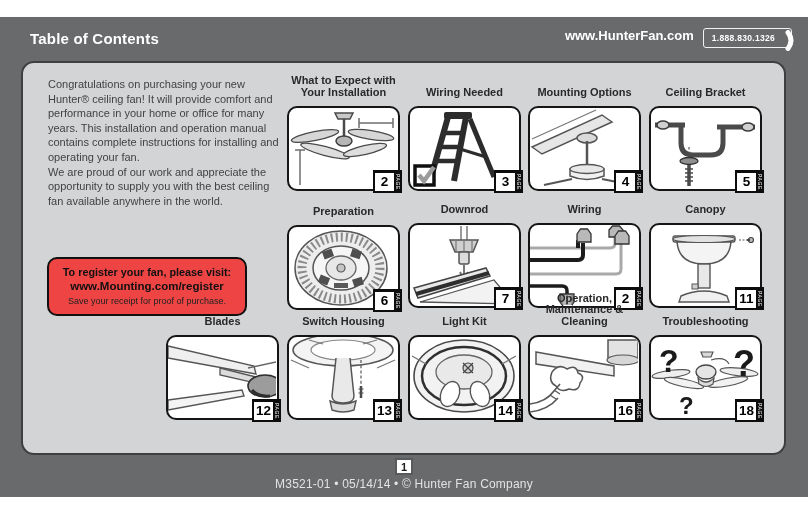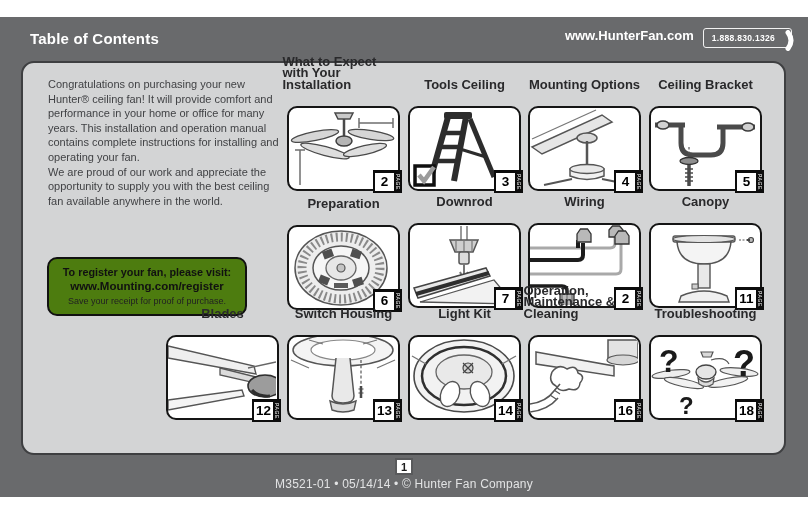--- a/index.html
+++ b/index.html
@@ -17,30 +17,30 @@
 
   
   .panel { position:absolute; left:21px; top:61px; width:765px; height:394px; background:#d3d4d5;
            border:2px solid #3e3f41; border-radius:13px; }
 
   
   .intro { position:absolute; left:48px; top:77px; width:232px; color:#414245; font-size:11px; line-height:14.6px; }
   .intro p + p { }
 
   
-  .register { position:absolute; left:47px; top:257px; width:200px; background:#4d7c0f; border:2.5px solid #111;
+  .register { position:absolute; left:47px; top:257px; width:200px; background:#ef4444; border:2.5px solid #111;
               border-radius:10px; text-align:center; padding:7px 4px 8px 4px; color:#111; }
   .reg-l1 { font-size:10.8px; font-weight:bold; line-height:13px; }
   .reg-l2 { font-size:11.5px; font-weight:bold; line-height:14px; }
   .reg-l3 { font-size:9px; margin-top:3px; color:#222; }
 
   
   .item { position:absolute; width:113px; }
   .item-title { width:122px; margin-left:-4.5px; height:25px; display:flex; align-items:flex-end; justify-content:center;
-                text-align:left; font-weight:bold; font-size:13px; line-height:11.5px; color:#29292b; padding-bottom:16px; }
+                text-align:center; font-weight:bold; font-size:11px; line-height:11.5px; color:#29292b; padding-bottom:8px; }
   .item-box { position:relative; width:113px; height:85px; background:#fff; border:2.5px solid #151515; border-radius:10px; }
   .item-art { position:absolute; left:0; top:0; width:108px; height:80px; border-radius:7px; overflow:hidden; }
   .item-art svg { display:block; width:108px; height:80px; }
   .badge { position:absolute; right:-4px; bottom:-4px; background:#0d0d0d; display:flex; align-items:stretch; padding:2.5px 1px 2.5px 2.5px; }
   .badge-num { background:#fff; min-width:19px; height:18px; display:flex; align-items:center; justify-content:center;
                font-weight:bold; font-size:13.5px; color:#000; padding:0 1px; }
   .badge-side { writing-mode:vertical-rl; font-size:5px; color:#fff; letter-spacing:.6px; padding:1px 1px 0 1px; line-height:5px; }
 
   
   .footer-pagebox { position:absolute; left:395px; top:458px; width:18px; height:17px; background:#fff;
@@ -100,21 +100,21 @@
         </svg>
       </div>
       <div class="badge">
         <span class="badge-num">2</span>
         <span class="badge-side">PAGE</span>
       </div>
     </div>
   </div>
 
   <div class="item" style="left:408px;top:81px">
-    <div class="item-title">Tools Ceiling</div>
+    <div class="item-title">Wiring Needed</div>
     <div class="item-box">
       <div class="item-art">
         <svg viewBox="0 0 108 78">
           <rect x="34" y="3" width="28" height="7" rx="2" fill="#2c2c2c"></rect>
           <line x1="38" y1="8" x2="20" y2="72" stroke="#2c2c2c" stroke-width="6"></line>
           <line x1="56" y1="8" x2="44" y2="72" stroke="#2c2c2c" stroke-width="6"></line>
           <line x1="60" y1="10" x2="84" y2="68" stroke="#2c2c2c" stroke-width="5"></line>
           <line x1="33" y1="24" x2="52" y2="24" stroke="#2c2c2c" stroke-width="4.5"></line>
           <line x1="29" y1="38" x2="50" y2="38" stroke="#2c2c2c" stroke-width="4.5"></line>
           <line x1="25" y1="52" x2="48" y2="52" stroke="#2c2c2c" stroke-width="4.5"></line>

